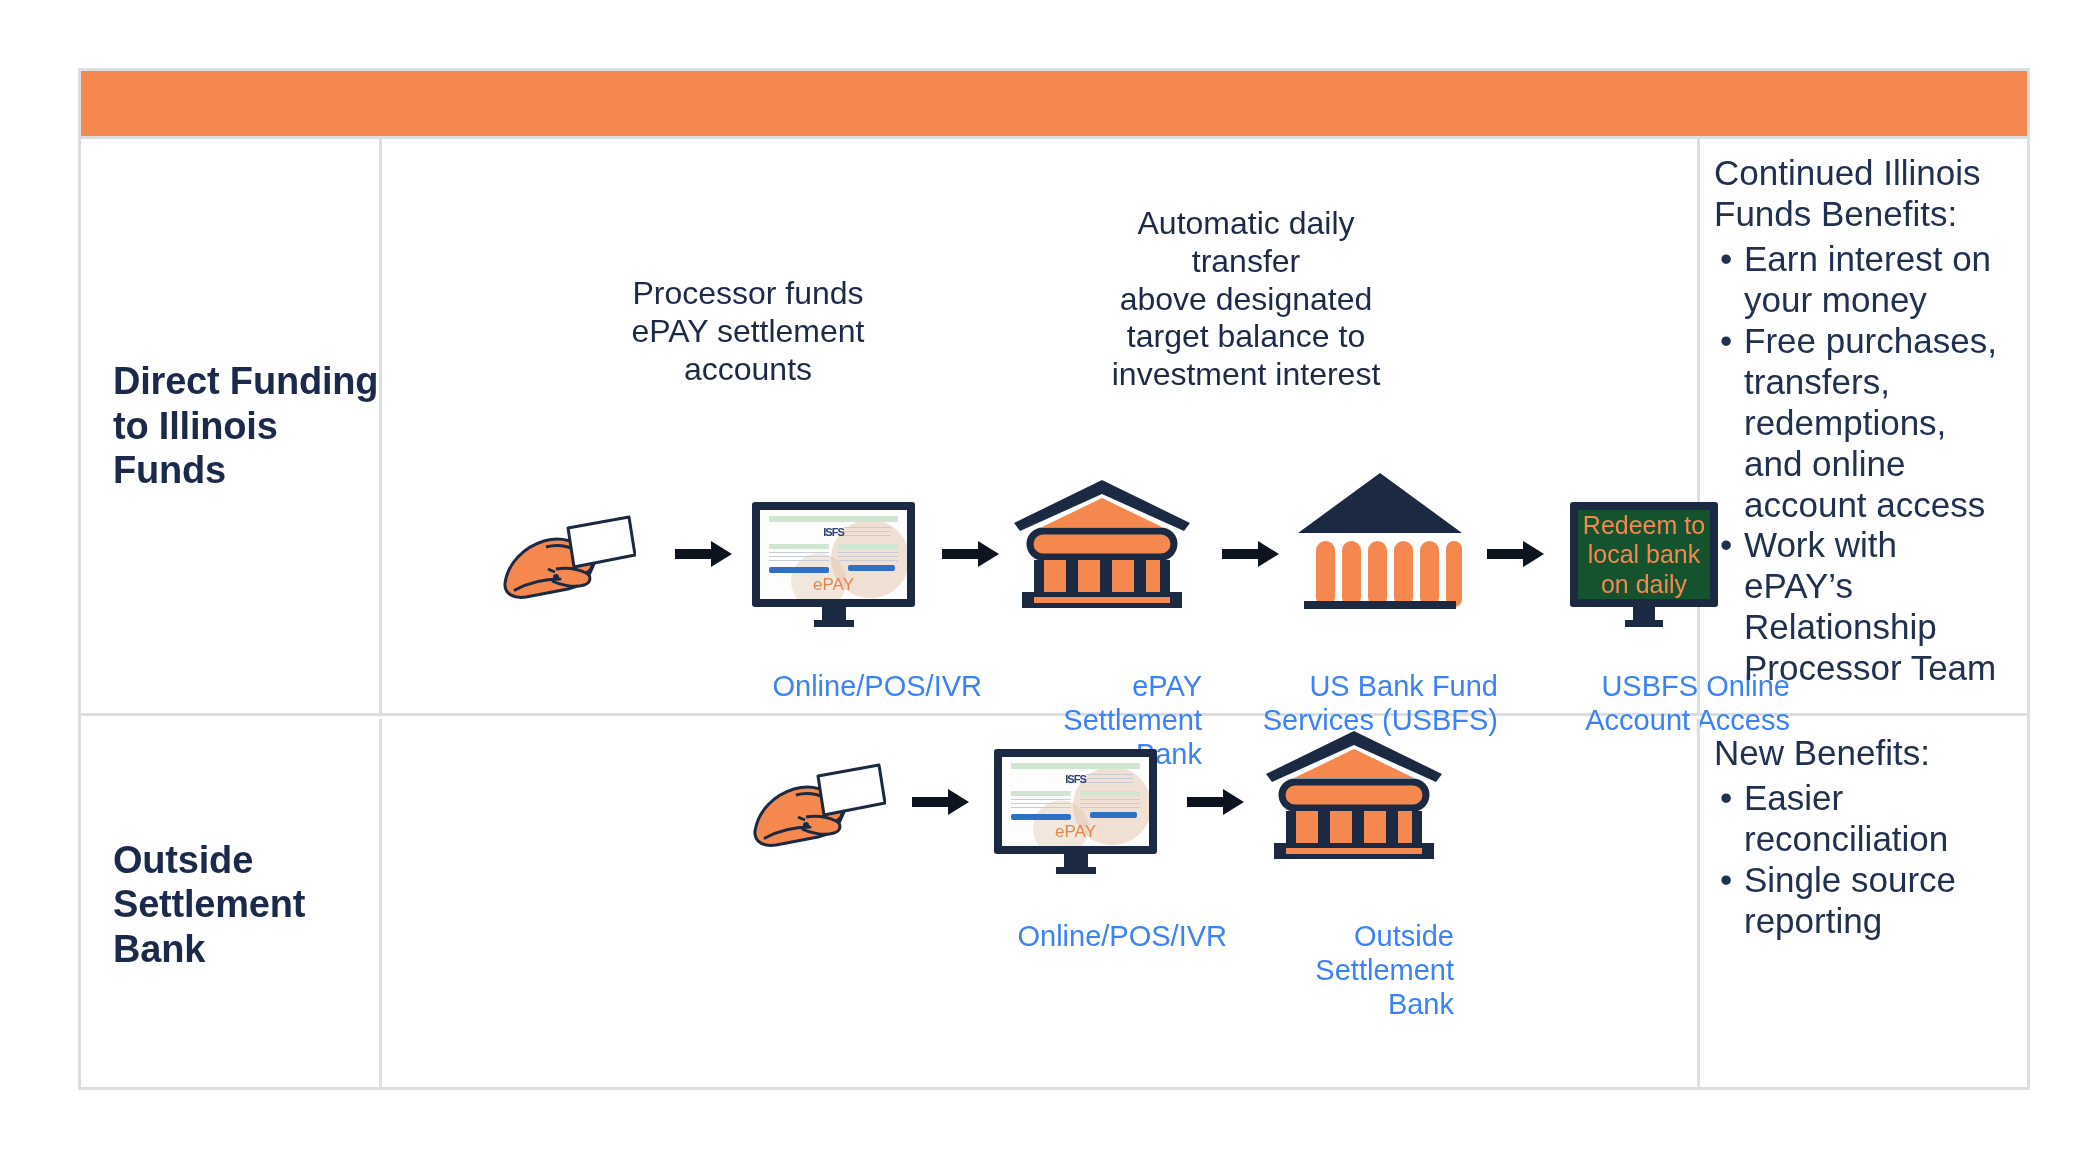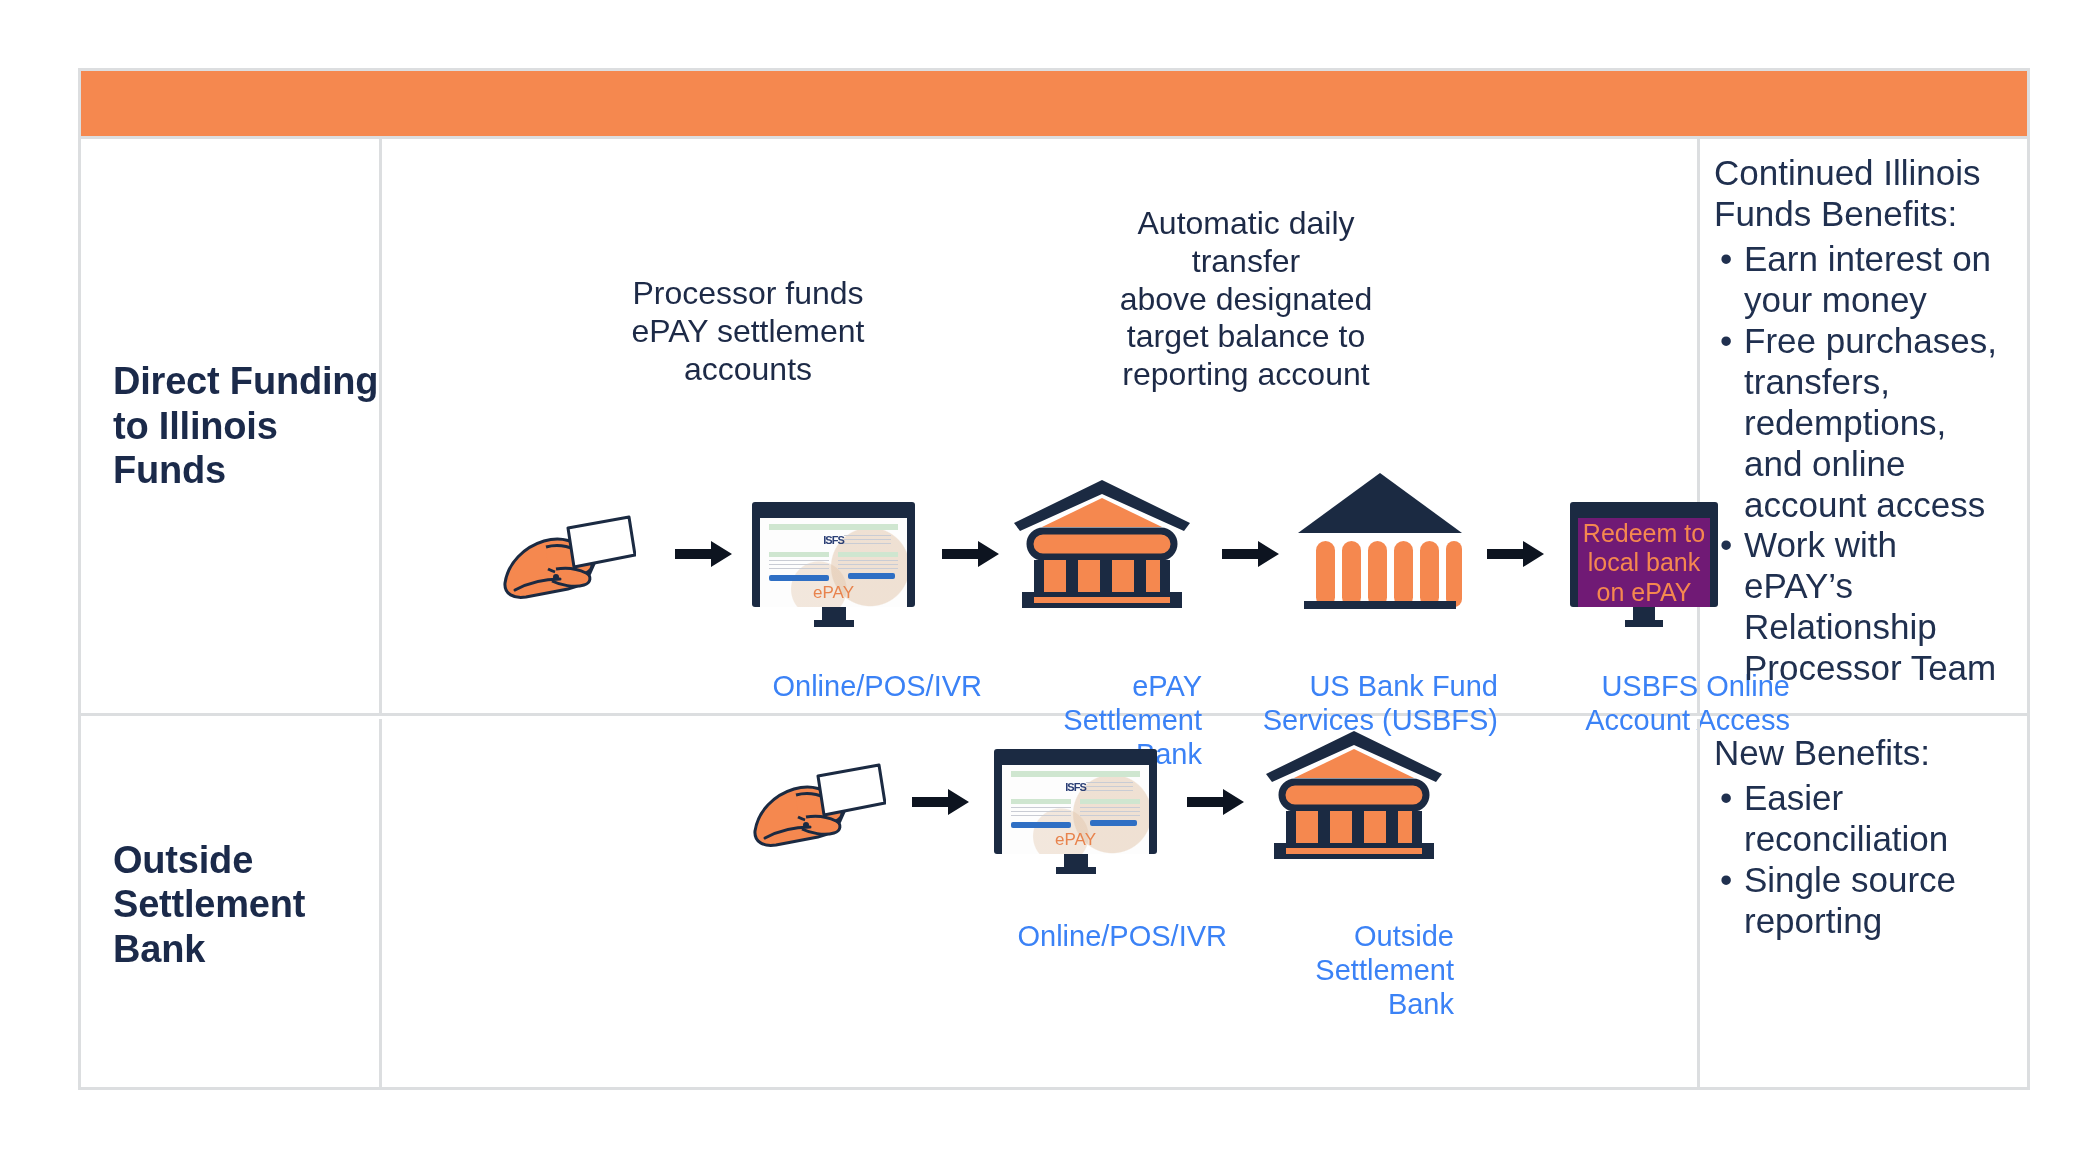--- a/index.html
+++ b/index.html
@@ -73,22 +73,22 @@
   
   .hand-wrap{position:absolute;}
 
   
   .monitor{position:absolute;}
   .mon-frame{
     background:#1b2a42;border-radius:3px;
     padding:8px;box-sizing:border-box;
   }
   .mon-screen{
-    background:#701a75;width:100%;height:100%;
-    position:relative;overflow:hidden;margin-top:8px;
+    background:#14532d;width:100%;height:100%;
+    position:relative;overflow:hidden;
   }
   .mon-stand{
     margin:0 auto;background:#1b2a42;
   }
   .mon-base{margin:0 auto;background:#1b2a42;}
   .redeem-text{
     position:absolute;left:0;right:0;top:50%;
     transform:translateY(-50%);
     text-align:center;color:#f5884f;
     font-size:25px;line-height:1.18;
@@ -143,21 +143,21 @@
         <div class="annot" style="left:226px;top:136px;width:280px;">
           <div>Processor funds</div>
           <div>ePAY settlement</div>
           <div>accounts</div>
         </div>
 
         <div class="annot" style="left:705px;top:66px;width:318px;">
           <div>Automatic daily transfer</div>
           <div>above designated</div>
           <div>target balance to</div>
-          <div>reporting account</div>
+          <div>investment interest</div>
         </div>
 
         <div class="hand-wrap" style="left:120px;top:372px;">
           <svg width="134" height="88" viewBox="0 0 134 88">
             <path d="M3 72 C6 52, 22 36, 42 30 C56 26, 68 29, 76 34 L96 44 L88 62 C84 70, 76 76, 66 78 L24 86 C12 88, 2 83, 3 72 Z" fill="#f5884f" stroke="#1b2a42" stroke-width="3" stroke-linejoin="round"></path>
             <path d="M44 36 C58 32, 70 36, 84 44 C92 49, 92 58, 84 62 C74 66, 58 64, 46 58" fill="#f5884f" stroke="#1b2a42" stroke-width="3" stroke-linejoin="round"></path>
             <path d="M54 58 C66 56, 76 58, 84 62 C90 65, 89 72, 82 74 C72 77, 58 74, 50 70" fill="#f5884f" stroke="#1b2a42" stroke-width="3" stroke-linejoin="round"></path>
             <circle cx="54" cy="66" r="3" fill="#1b2a42"></circle>
             <path d="M13 79 C26 72, 42 68, 58 68" fill="none" stroke="#1b2a42" stroke-width="3" stroke-linecap="round"></path>
             <path d="M66 17 L127 6 L133 44 L72 56 Z" fill="#ffffff" stroke="#1b2a42" stroke-width="3" stroke-linejoin="round"></path>
@@ -245,21 +245,21 @@
             <path d="M0 10 L36 10 L36 2 L57 15 L36 28 L36 20 L0 20 Z" fill="#0d1420"></path>
           </svg>
         </div>
 
         <div class="monitor" style="left:1188px;top:363px;">
           <div class="mon-frame" style="width:148px;height:105px;">
             <div class="mon-screen">
               <div class="redeem-text">
                 <div>Redeem to</div>
                 <div>local bank</div>
-                <div>on ePAY</div>
+                <div>on daily</div>
               </div>
             </div>
           </div>
           <div class="mon-stand" style="width:22px;height:13px;"></div>
           <div class="mon-base" style="width:38px;height:7px;"></div>
         </div>
         <div class="caption" style="left:1118px;top:530px;width:290px;">
           <div>USBFS Online Account Access</div>
         </div>
 

